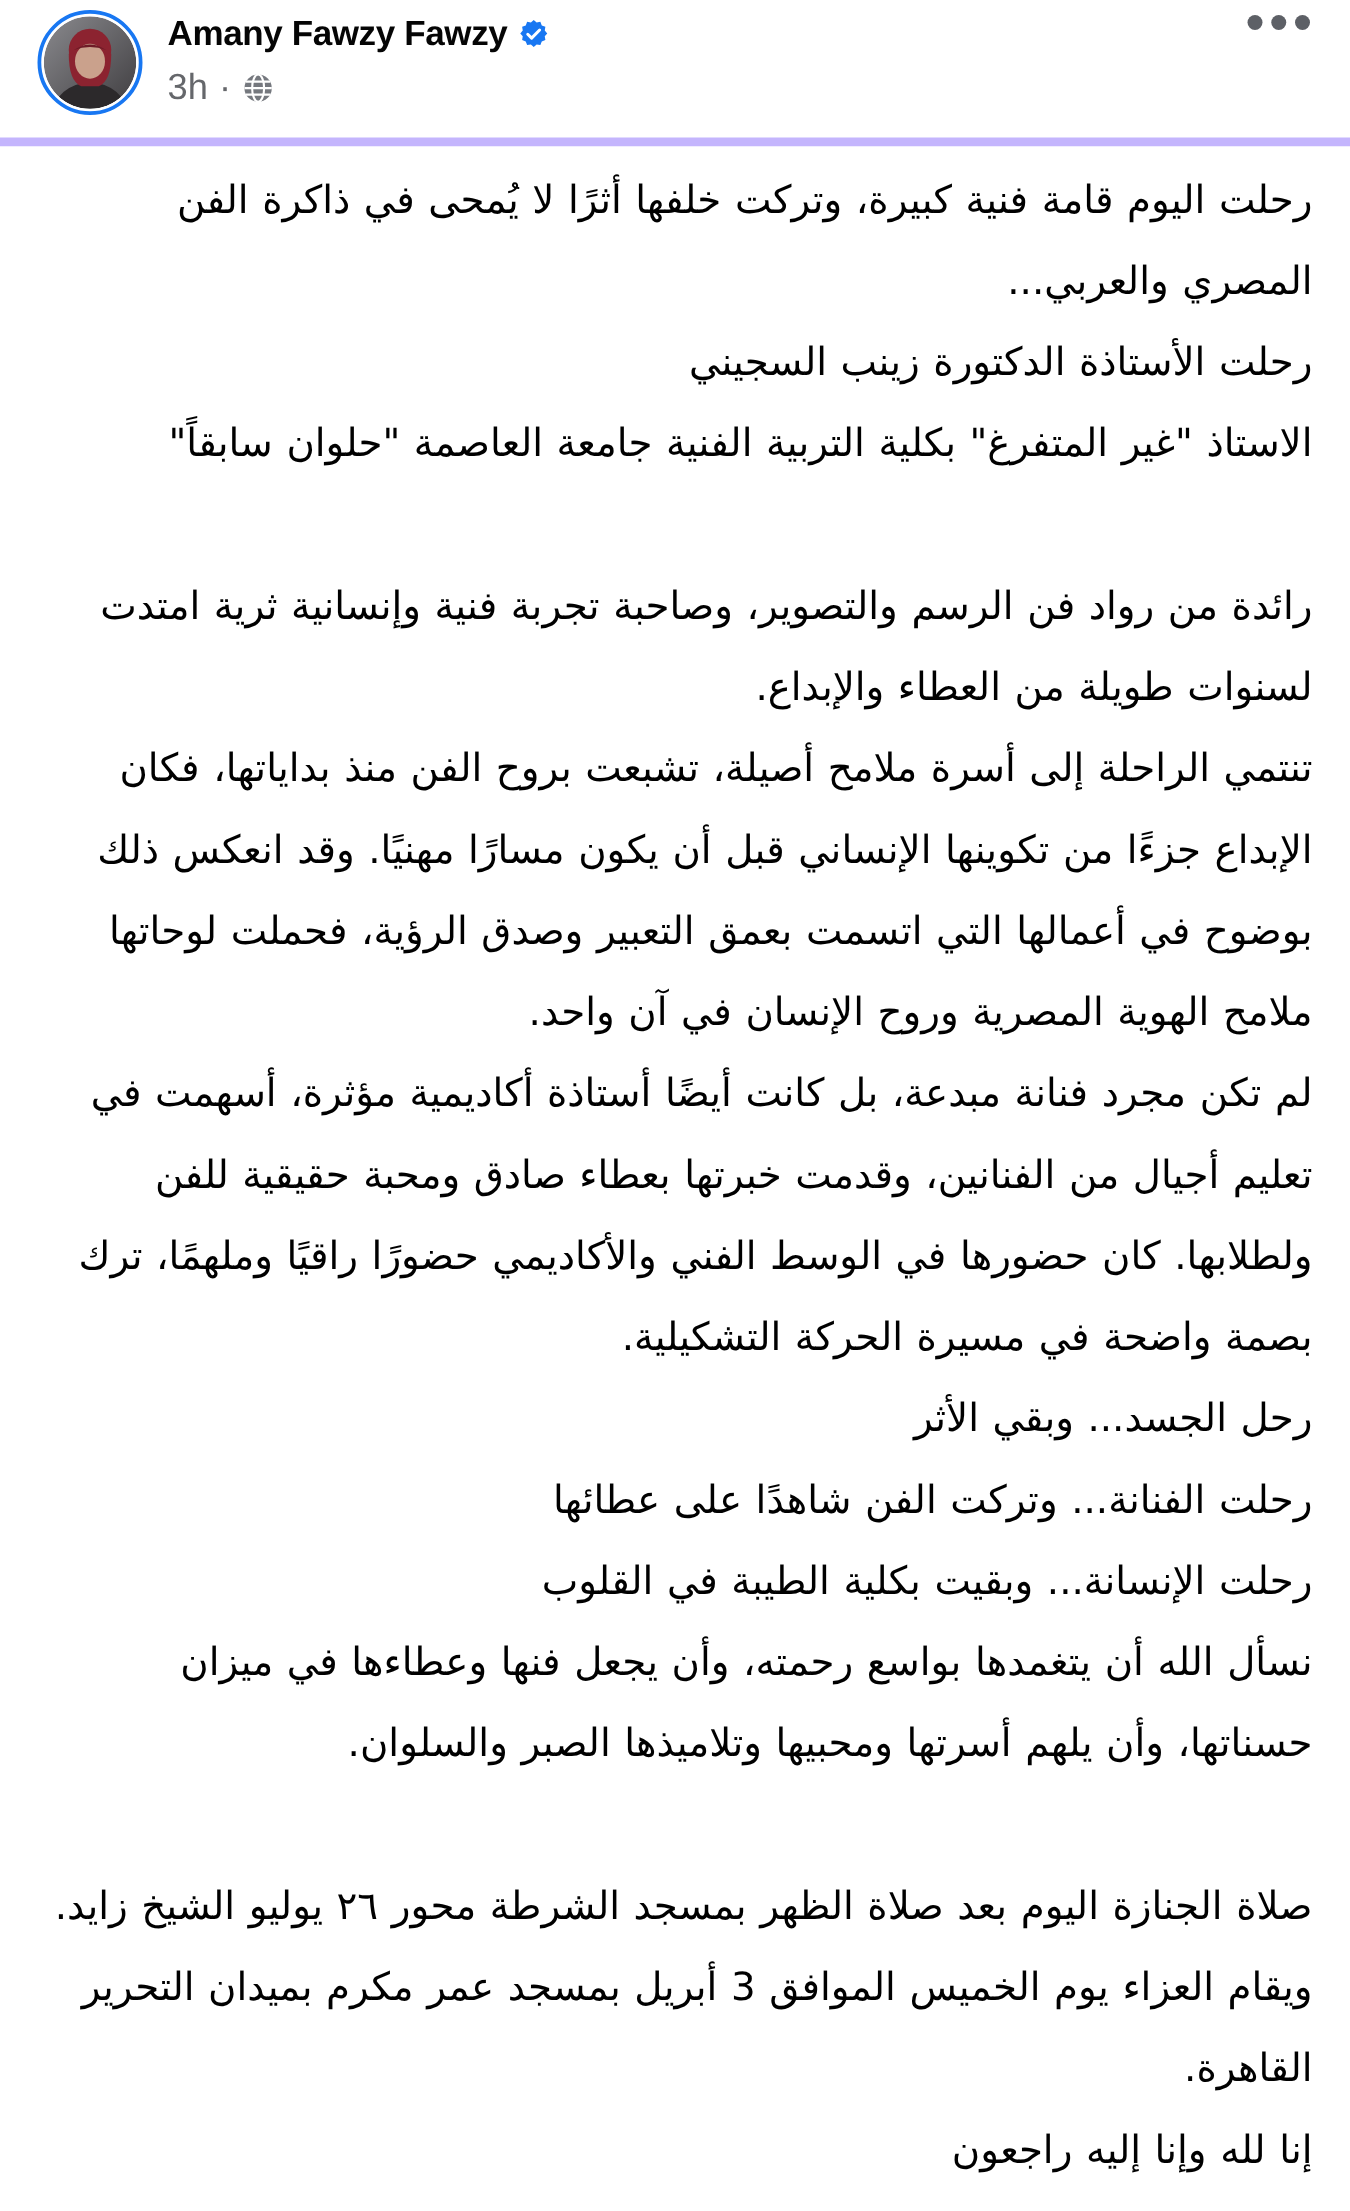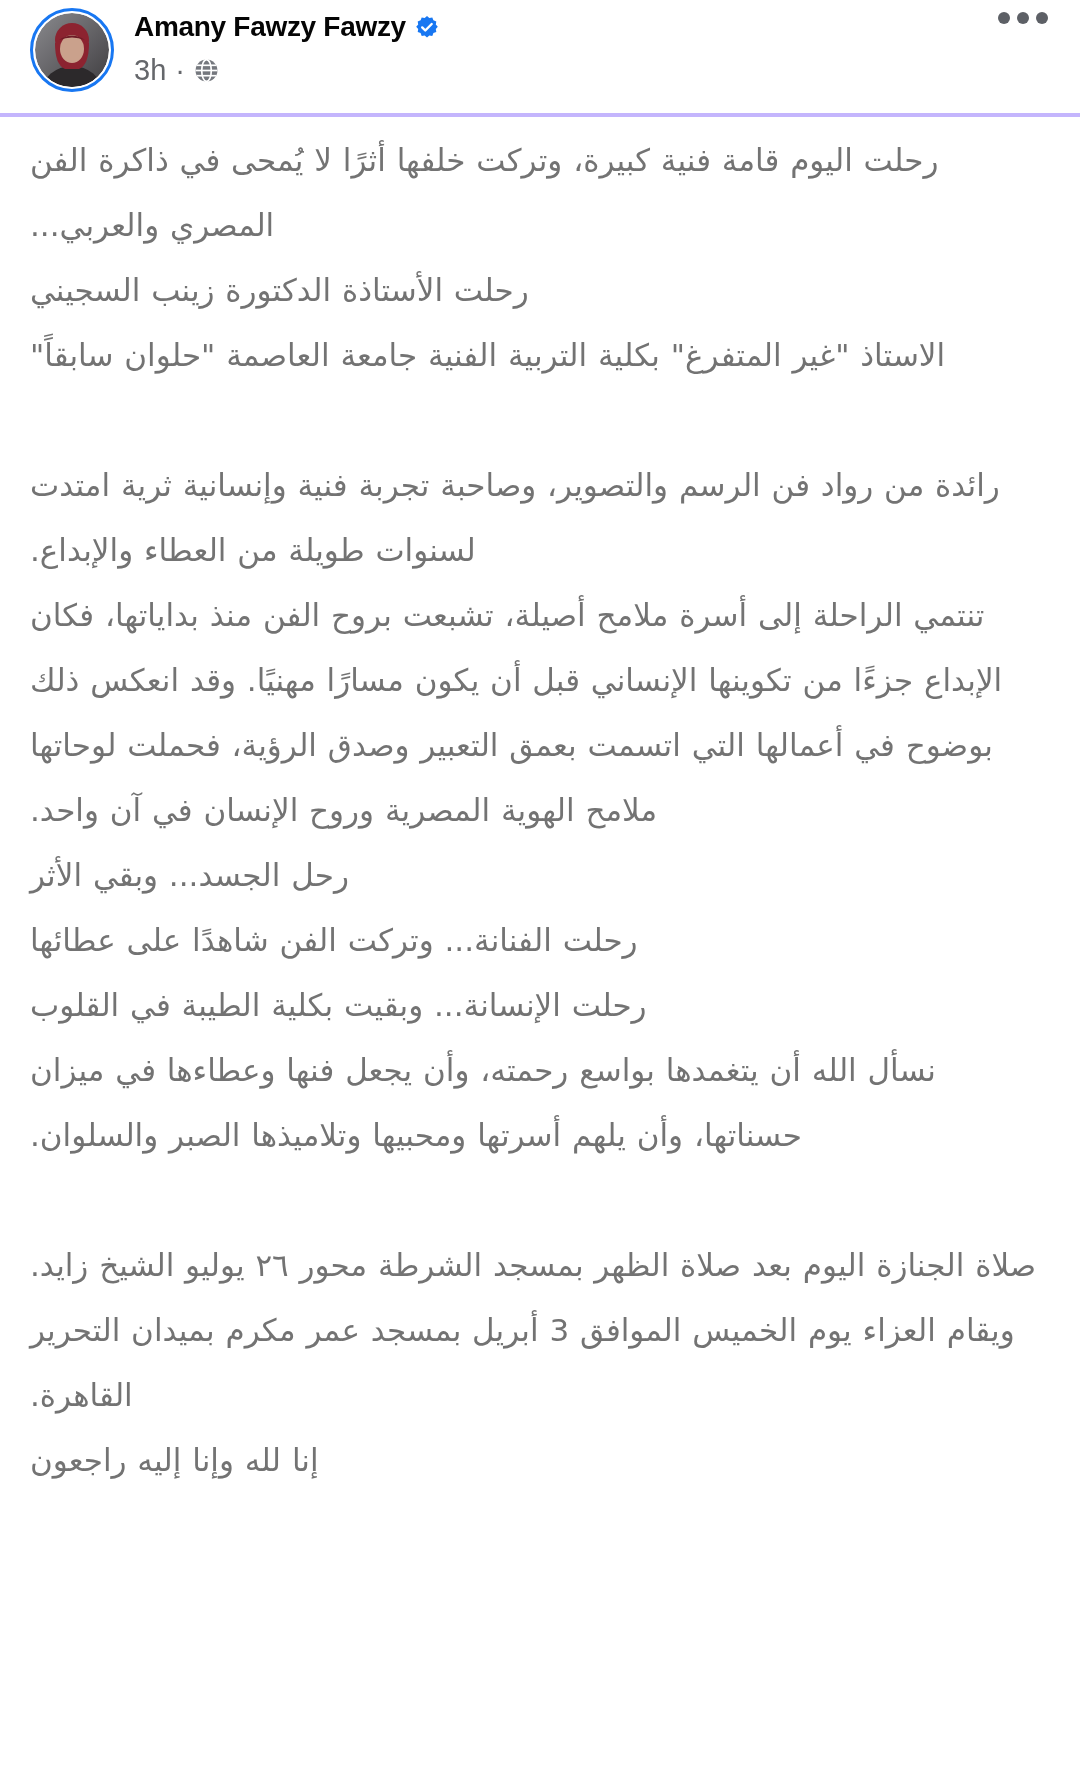--- a/index.html
+++ b/index.html
@@ -4,21 +4,21 @@
 <style>
   html,body{margin:0;padding:0;background:#ffffff;}
   body{
     width:1080px;height:1769px;position:relative;overflow:hidden;
     font-family:"Liberation Sans",sans-serif;color:#050505;
   }
   
   .post-header{
     display:flex;align-items:flex-start;
     padding:8px 28px 0 30px;height:117px;box-sizing:border-box;
-    border-bottom:4px solid #c4b5fd;position:relative;background:#fff;
+    border-bottom:7px solid #c4b5fd;position:relative;background:#fff;
   }
   .avatar-ring{
     width:84px;height:84px;border-radius:50%;
     border:3px solid #1877F2;box-sizing:border-box;
     padding:2px;flex:0 0 auto;cursor:pointer;background:#fff;
   }
   .avatar-inner{
     width:74px;height:74px;border-radius:50%;overflow:hidden;display:block;
   }
   .header-info{margin-left:20px;padding-top:3px;min-width:0;}
@@ -32,24 +32,24 @@
     color:#65676B;font-size:29px;
   }
   .meta-sep{color:#65676B;}
   .more-btn{
     position:absolute;right:28px;top:8px;display:flex;gap:7px;
     padding:4px;cursor:pointer;background:transparent;border:none;
   }
   .more-btn .dot{width:12px;height:12px;border-radius:50%;background:#5d6066;}
   
   .post-body{
-    direction:rtl;text-align:left;
+    direction:rtl;text-align:right;
     padding:11px 30px 0 30px;
     font-family:"DejaVu Sans","Liberation Sans",sans-serif;
-    font-size:31px;line-height:65px;color:#737373;
+    font-size:31px;line-height:65px;color:#000000;
   }
   .post-line{min-height:65px;word-spacing:1px;}
   .post-line.blank{visibility:hidden;}
 </style>
 </head>
 <body>
 
 <div class="post-header">
 
   <div class="avatar-ring">
@@ -114,20 +114,21 @@
   </button>
 </div>
 
 <div class="post-body" dir="rtl" lang="ar">
     <div class="post-line">رحلت اليوم قامة فنية كبيرة، وتركت خلفها أثرًا لا يُمحى في ذاكرة الفن المصري والعربي...</div>
     <div class="post-line">رحلت الأستاذة الدكتورة زينب السجيني</div>
     <div class="post-line">الاستاذ "غير المتفرغ" بكلية التربية الفنية جامعة العاصمة "حلوان سابقاً"</div>
     <div class="post-line blank">&nbsp;</div>
     <div class="post-line">رائدة من رواد فن الرسم والتصوير، وصاحبة تجربة فنية وإنسانية ثرية امتدت لسنوات طويلة من العطاء والإبداع.</div>
     <div class="post-line">تنتمي الراحلة إلى أسرة ملامح أصيلة، تشبعت بروح الفن منذ بداياتها، فكان الإبداع جزءًا من تكوينها الإنساني قبل أن يكون مسارًا مهنيًا. وقد انعكس ذلك بوضوح في أعمالها التي اتسمت بعمق التعبير وصدق الرؤية، فحملت لوحاتها ملامح الهوية المصرية وروح الإنسان في آن واحد.</div>
+    <div class="post-line">لم تكن مجرد فنانة مبدعة، بل كانت أيضًا أستاذة أكاديمية مؤثرة، أسهمت في تعليم أجيال من الفنانين، وقدمت خبرتها بعطاء صادق ومحبة حقيقية للفن ولطلابها. كان حضورها في الوسط الفني والأكاديمي حضورًا راقيًا وملهمًا، ترك بصمة واضحة في مسيرة الحركة التشكيلية.</div>
     <div class="post-line">رحل الجسد... وبقي الأثر</div>
     <div class="post-line">رحلت الفنانة... وتركت الفن شاهدًا على عطائها</div>
     <div class="post-line">رحلت الإنسانة... وبقيت بكلية الطيبة في القلوب</div>
     <div class="post-line">نسأل الله أن يتغمدها بواسع رحمته، وأن يجعل فنها وعطاءها في ميزان حسناتها، وأن يلهم أسرتها ومحبيها وتلاميذها الصبر والسلوان.</div>
     <div class="post-line blank">&nbsp;</div>
     <div class="post-line">صلاة الجنازة اليوم بعد صلاة الظهر بمسجد الشرطة محور ٢٦ يوليو الشيخ زايد.</div>
     <div class="post-line">ويقام العزاء يوم الخميس الموافق 3 أبريل بمسجد عمر مكرم بميدان التحرير القاهرة.</div>
     <div class="post-line">إنا لله وإنا إليه راجعون</div>
   </div>
 

